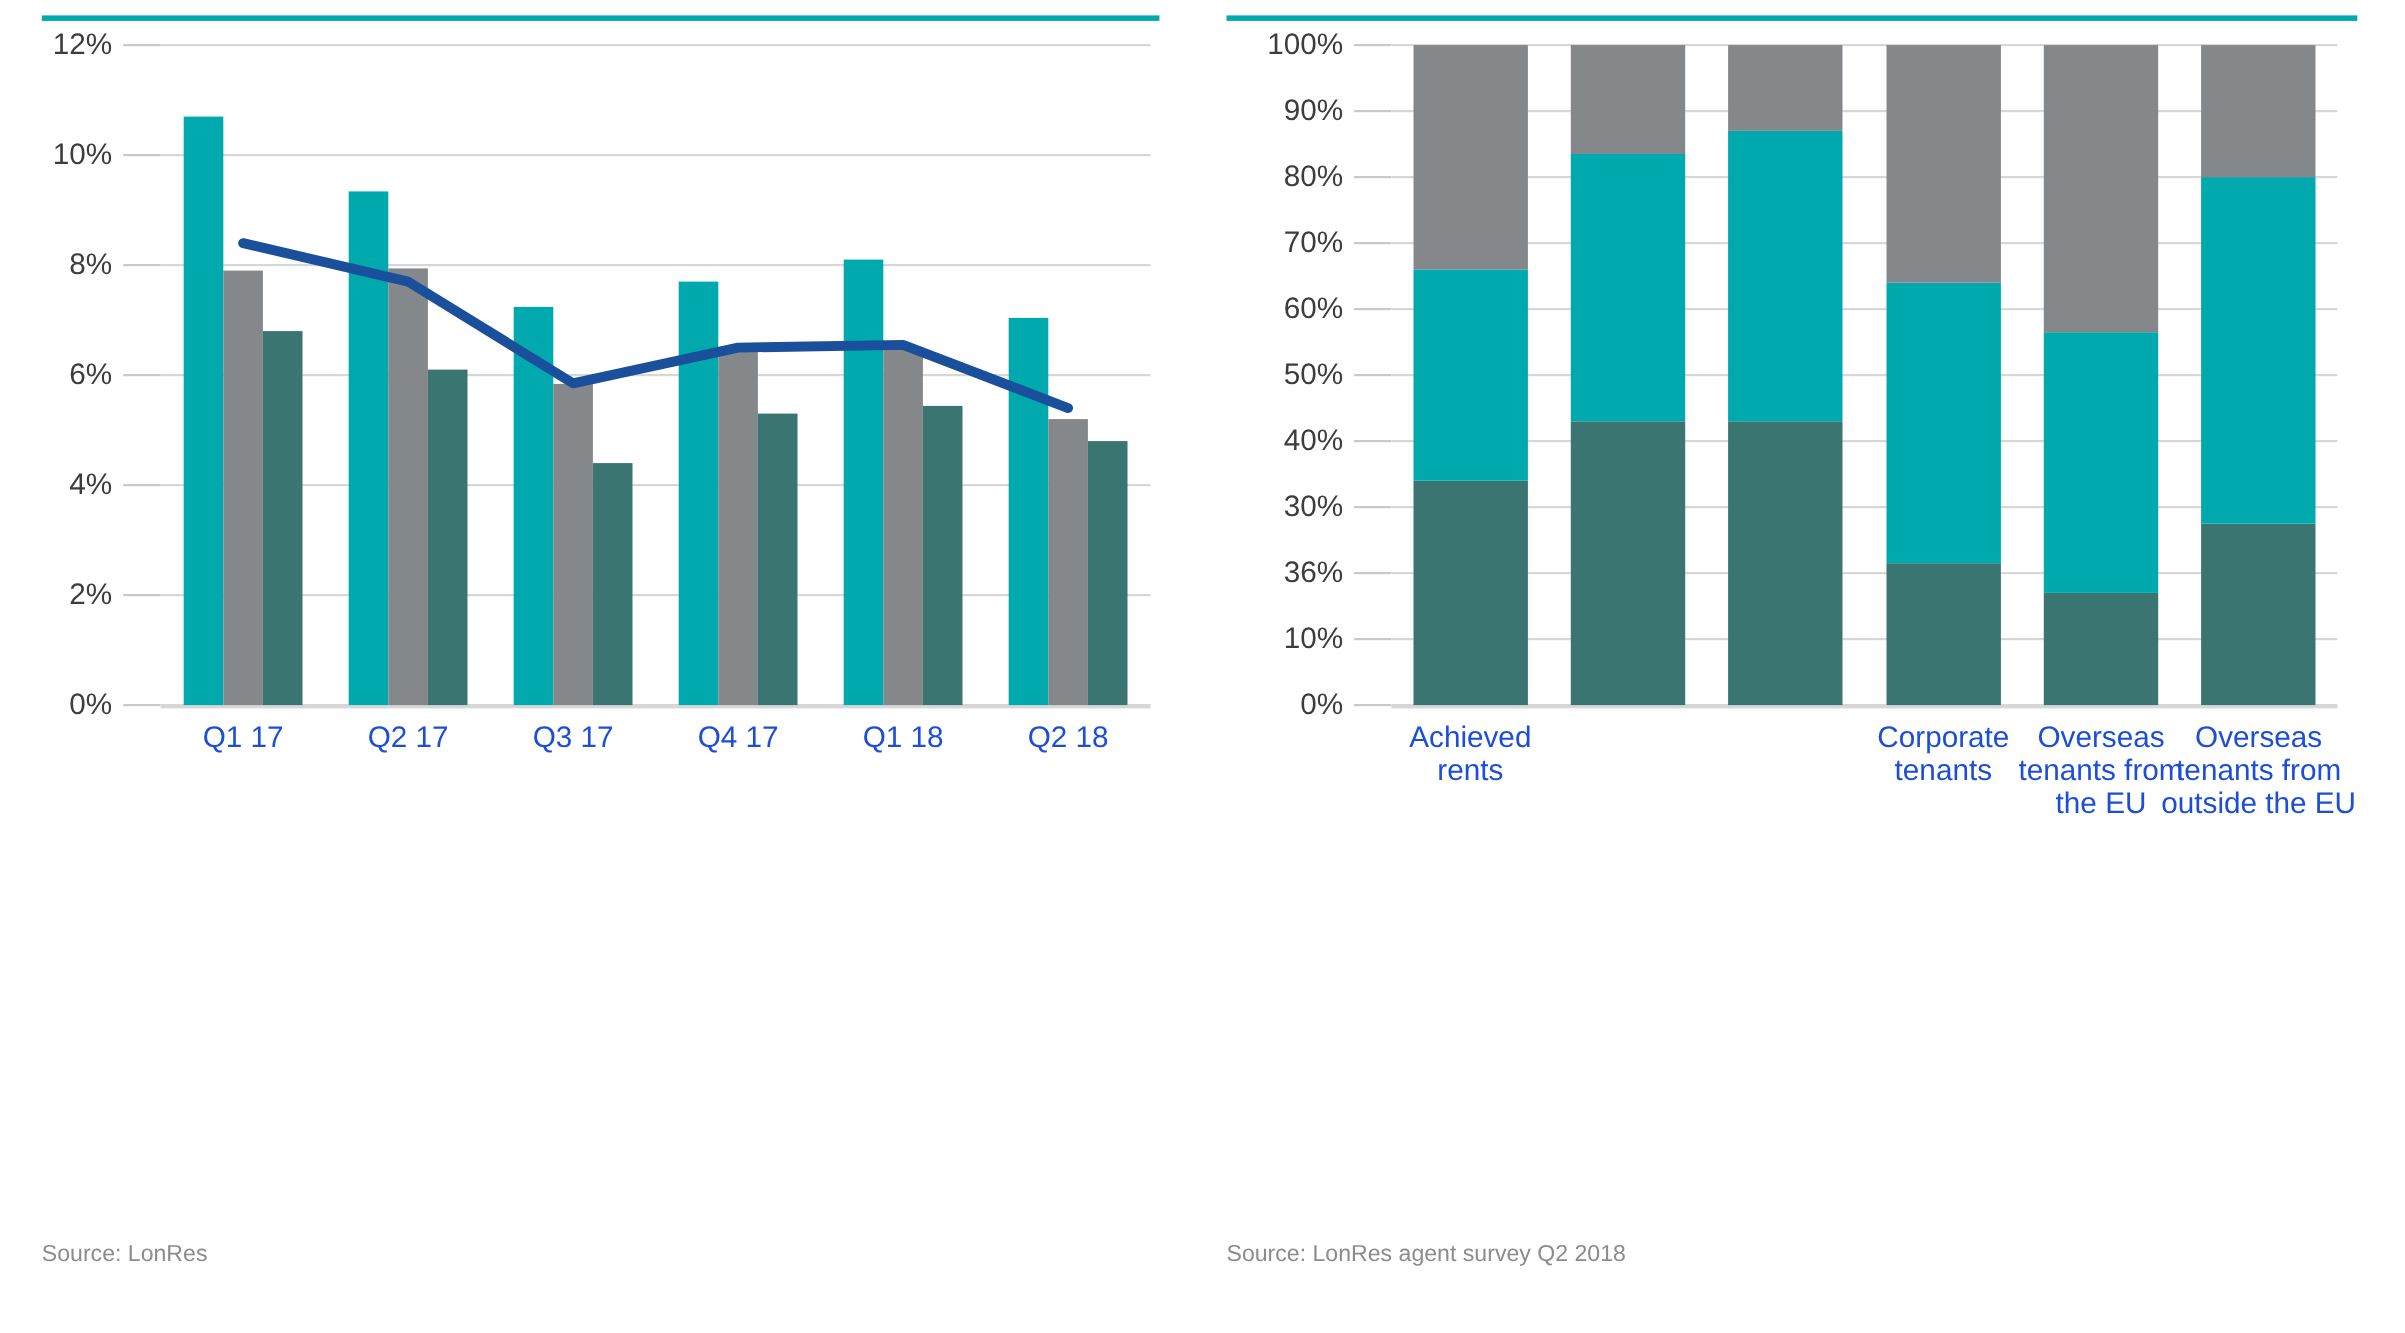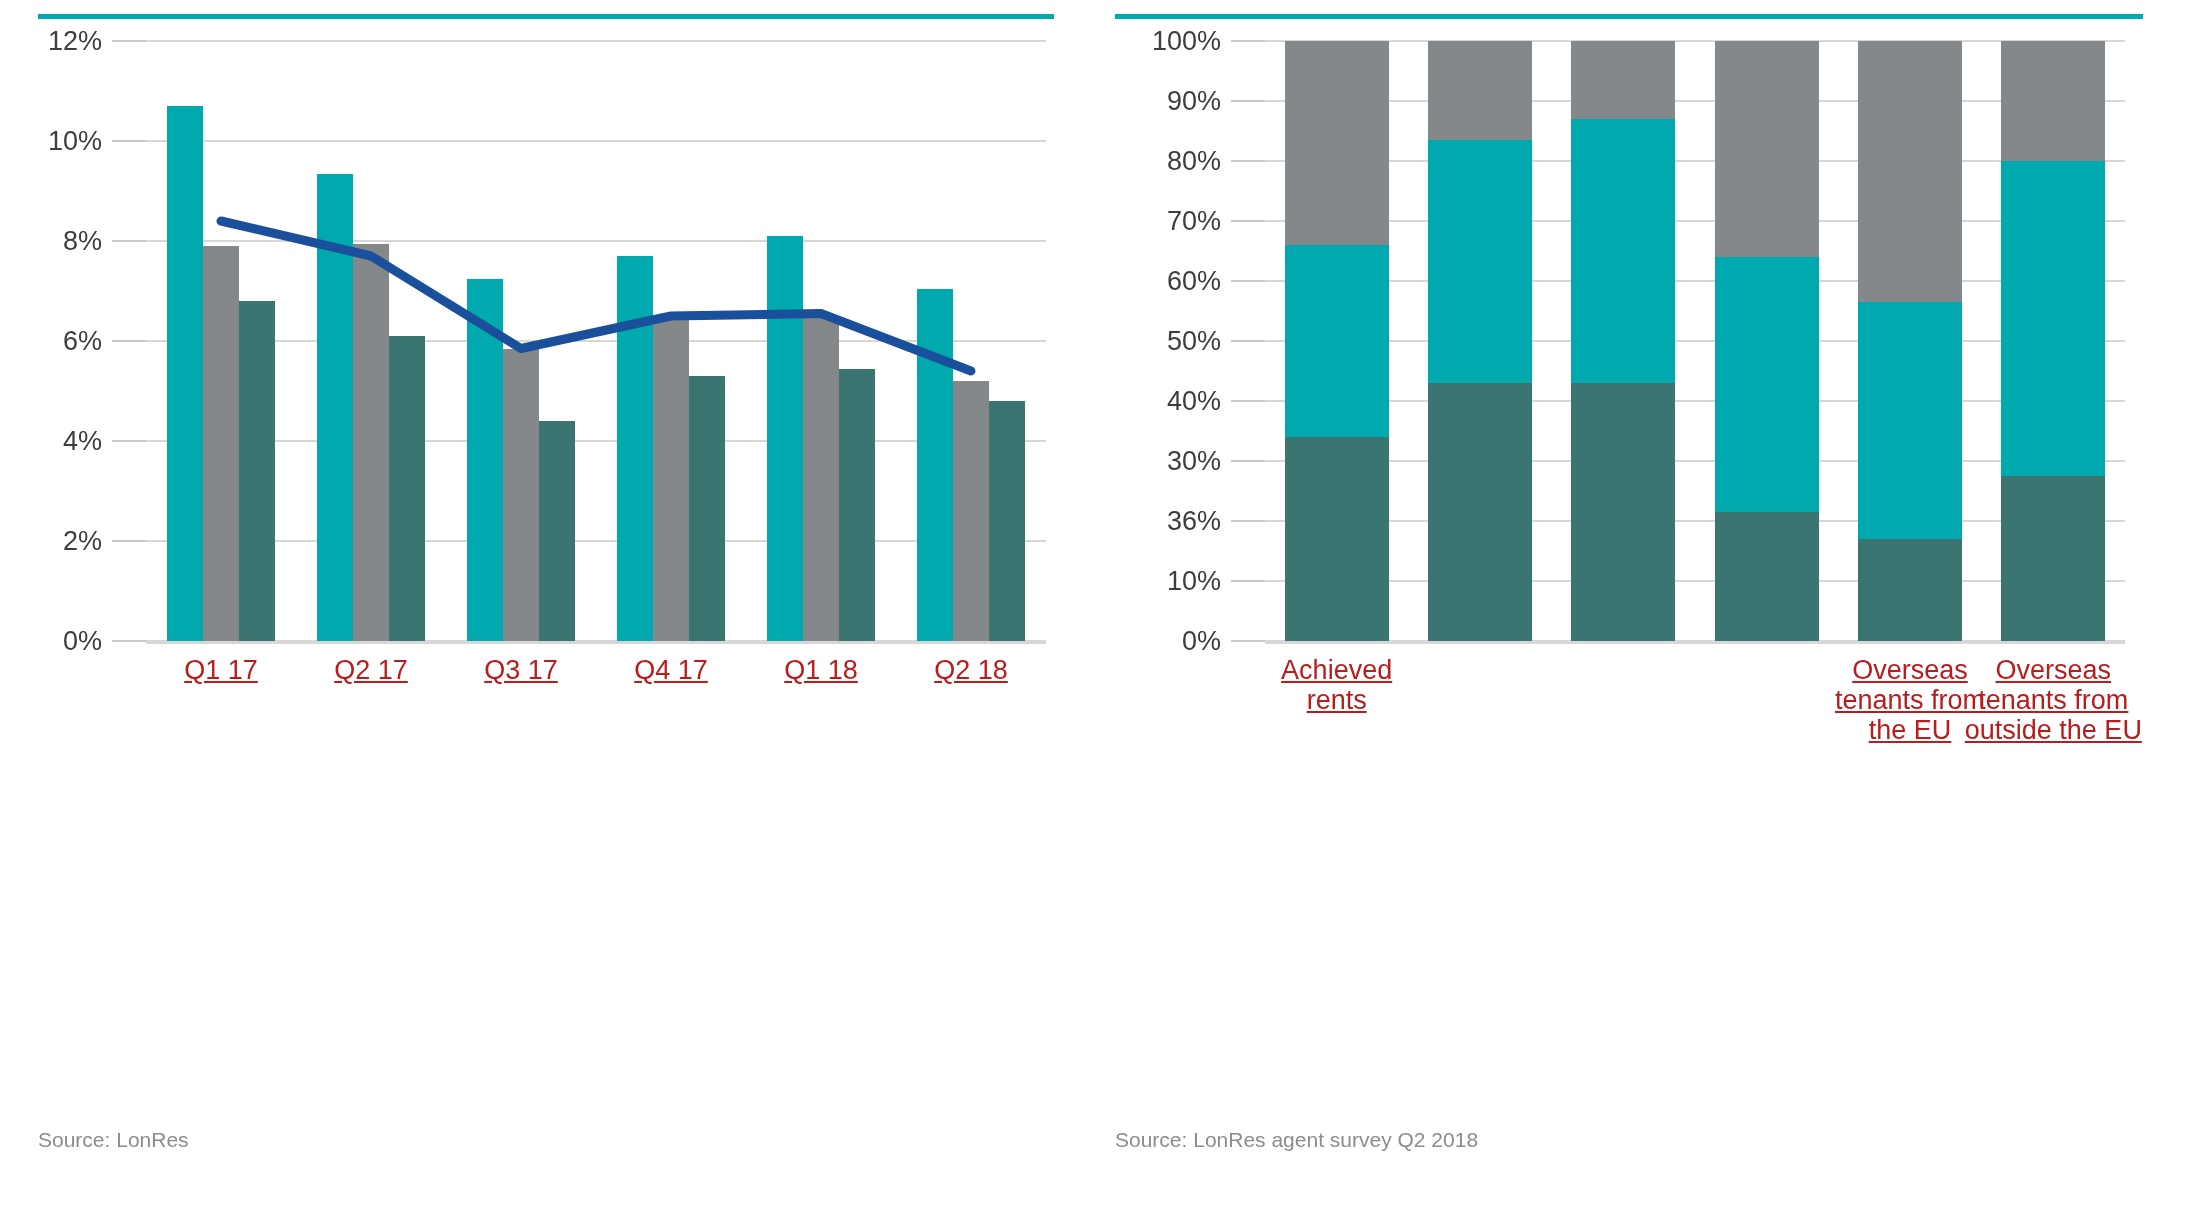--- a/index.html
+++ b/index.html
@@ -132,24 +132,23 @@
   .xlabels {
     position: relative;
     margin-top: 14px;
     height: 110px;
   }
   .xlabel {
     position: absolute;
     transform: translateX(-50%);
     text-align: center;
     font-size: 27px;
-    color: #b91c1c;
+    color: #1d4ed8;
     line-height: 1.12;
     white-space: pre-line;
-    text-decoration: underline;
   }
   .source {
     position: absolute;
     bottom: 60px;
     font-size: 21px;
     color: #8c8c8c;
   }
   .source-left  { left: 38px; }
   .source-right { left: 22px; }
 </style>
@@ -293,20 +292,22 @@
             <div class="seg" style="position: absolute; bottom: 0px; height: 165px; background: rgb(58, 117, 113);"></div>
             <div class="seg" style="position: absolute; bottom: 165px; height: 315px; background: rgb(0, 169, 173);"></div>
             <div class="seg" style="position: absolute; bottom: 480px; height: 120px; background: rgb(132, 136, 139);"></div>
           </div>
         </div>
     </div>
 
     <div class="xlabels" id="xl-right">
         <div class="xlabel" style="left: 221.667px; top: 0px; width: 210px;">Achieved
 rents</div>
+        <div class="xlabel" style="left: 651.667px; top: 0px; width: 210px;">Corporate
+tenants</div>
         <div class="xlabel" style="left: 795px; top: 0px; width: 210px;">Overseas
 tenants from
 the EU</div>
         <div class="xlabel" style="left: 938.333px; top: 0px; width: 210px;">Overseas
 tenants from
 outside the EU</div>
       </div>
 
     <div class="source source-right">Source: LonRes agent survey Q2 2018</div>
   </div>

